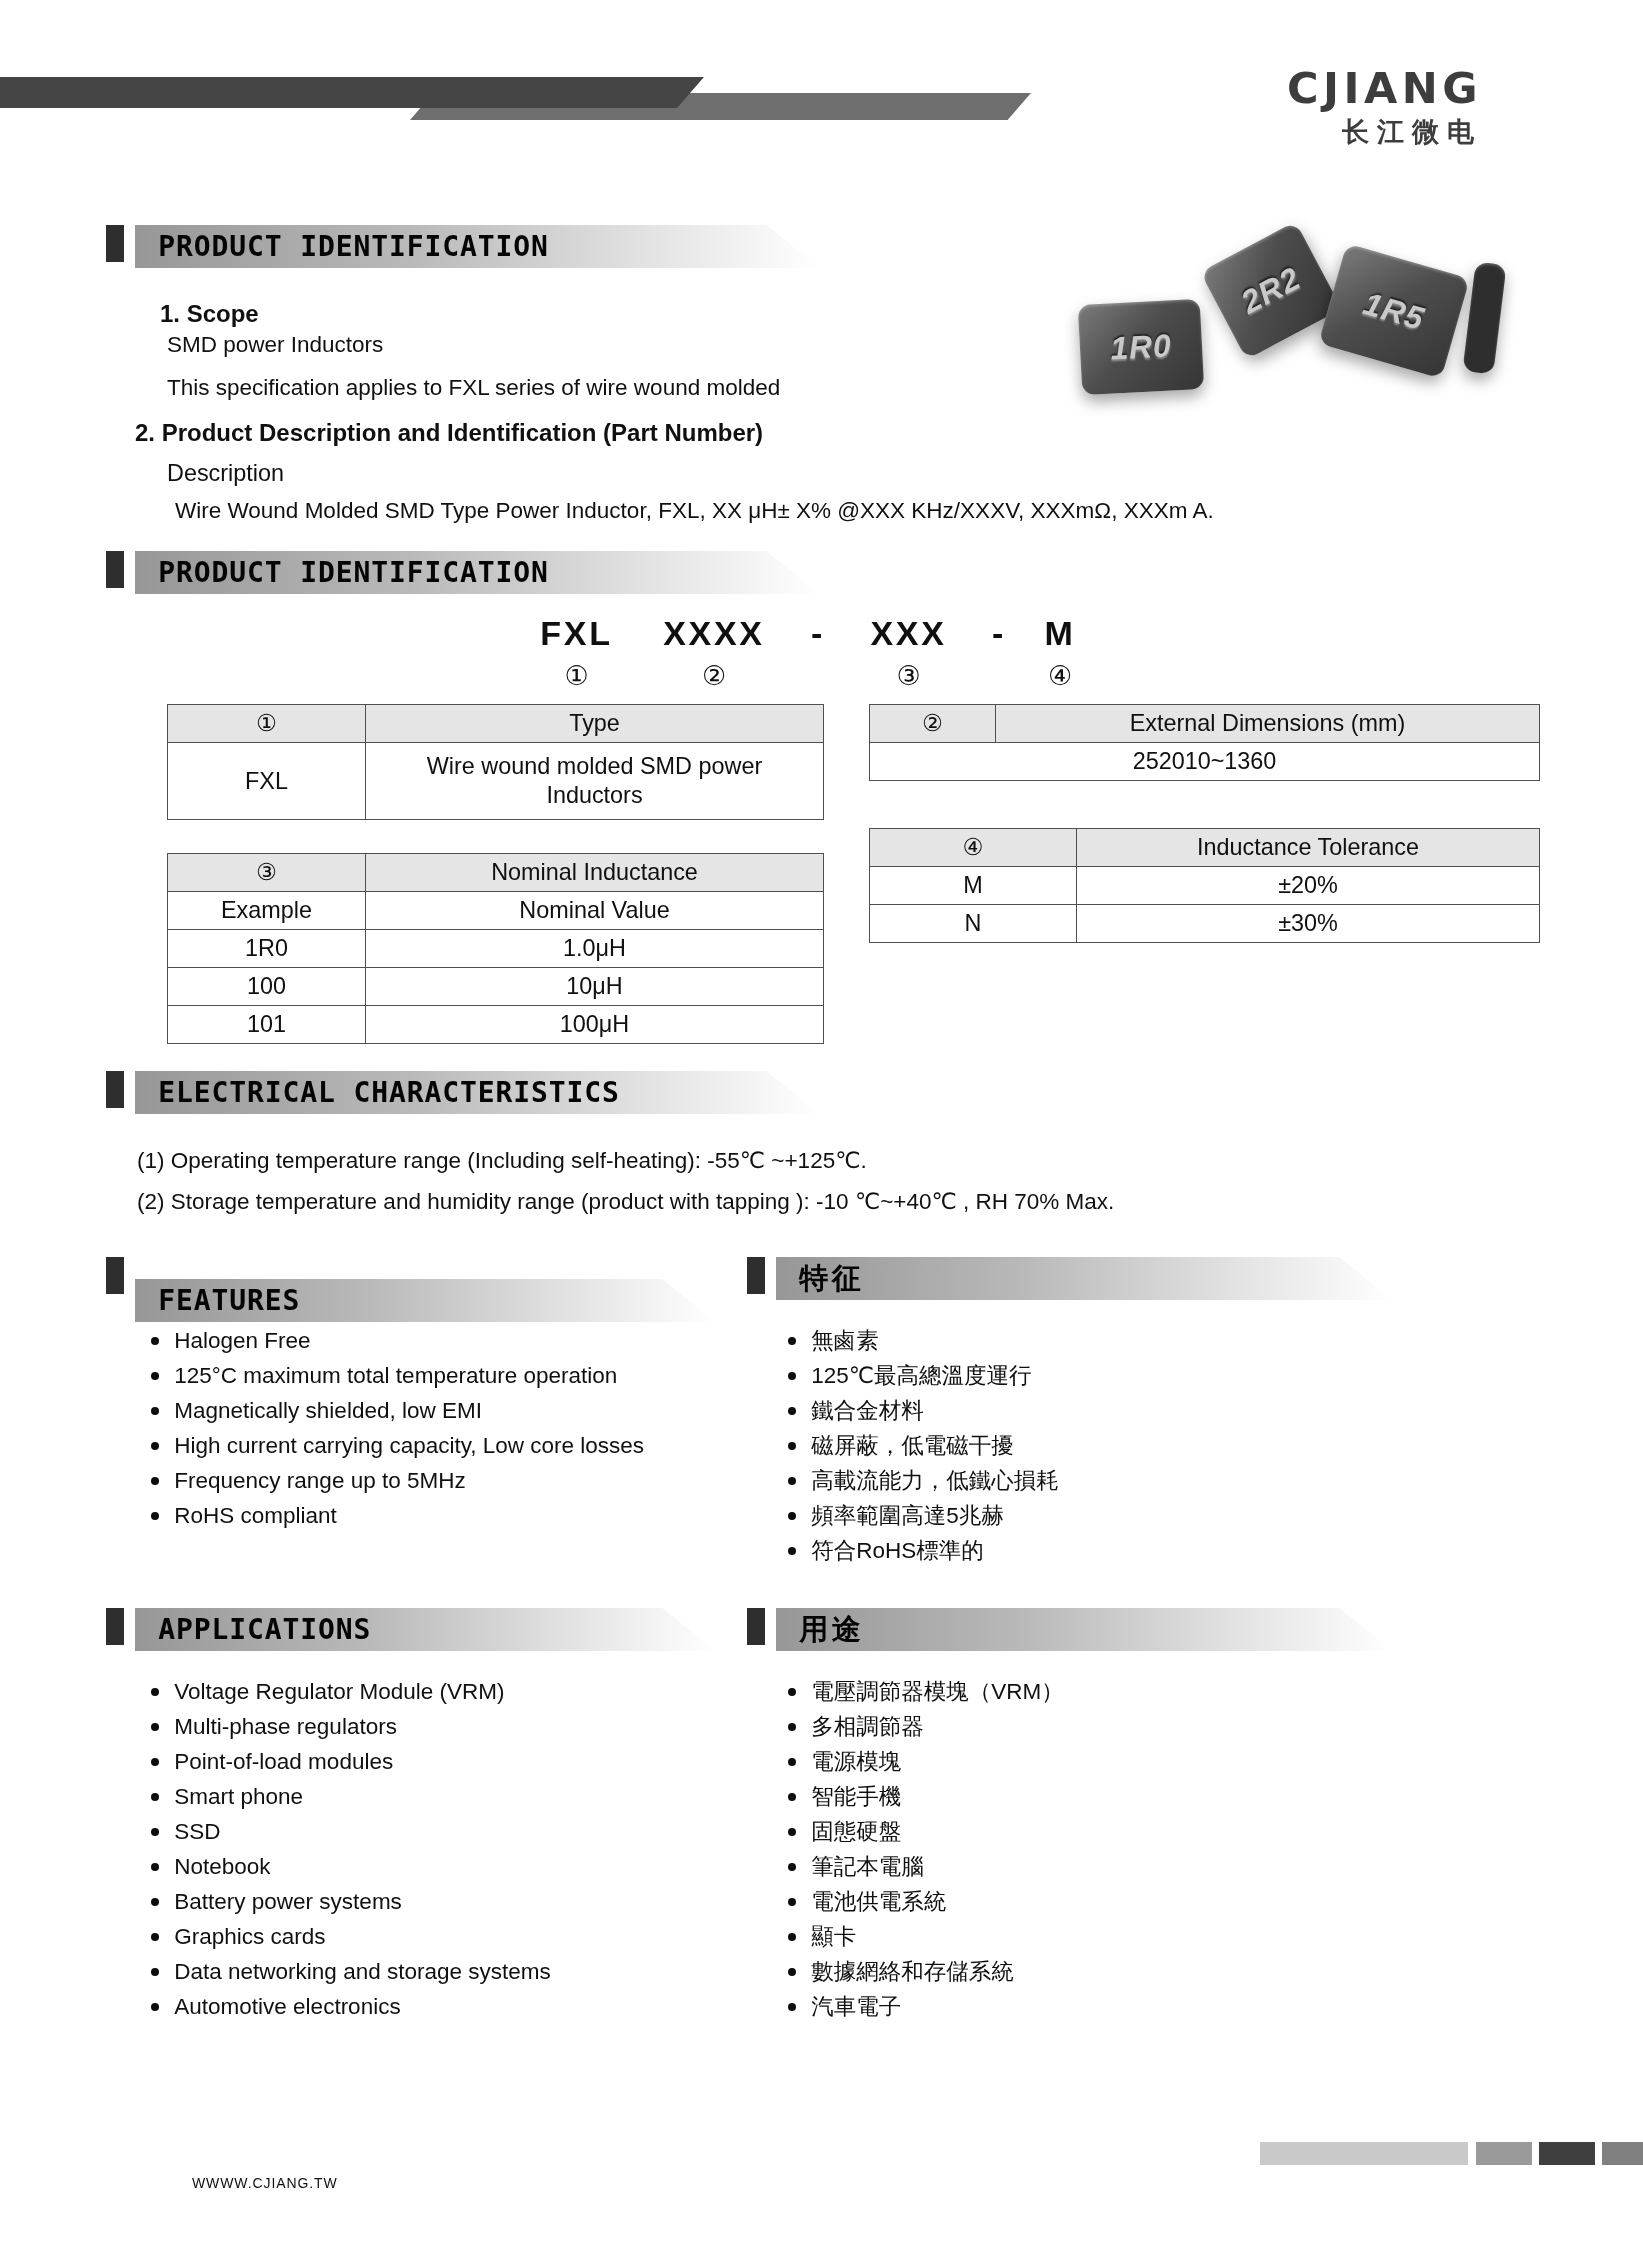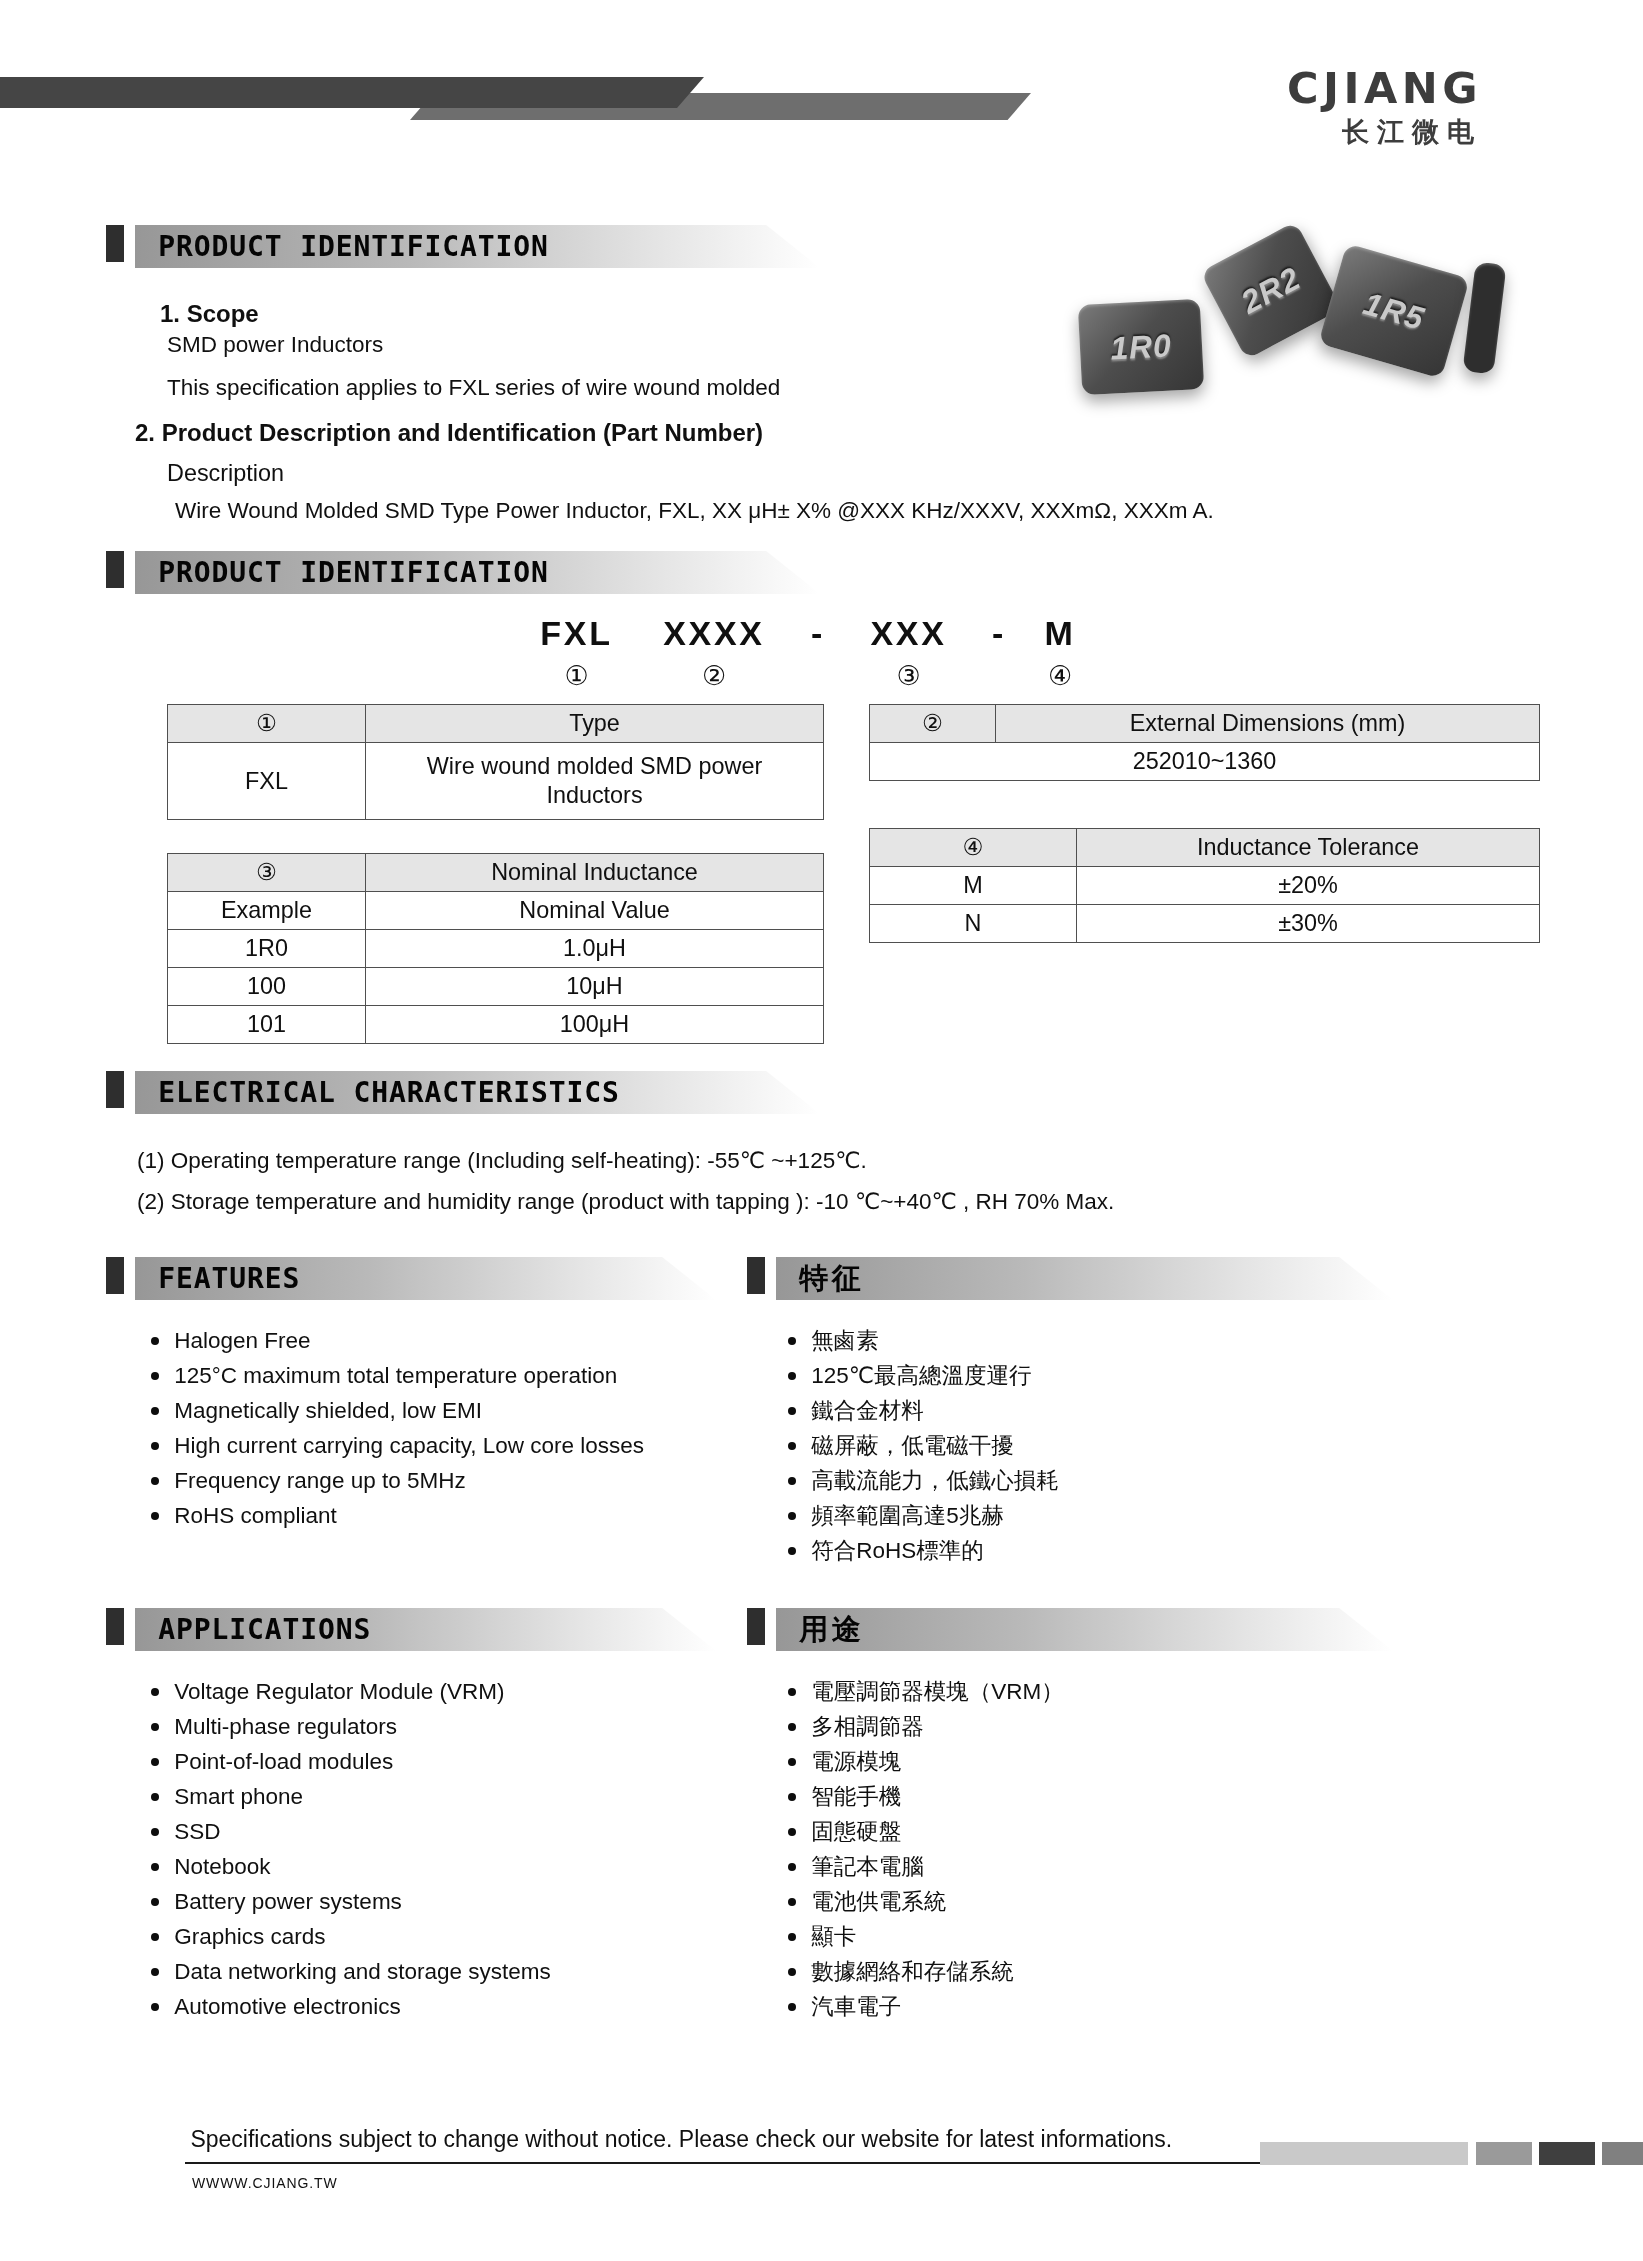--- a/index.html
+++ b/index.html
@@ -227,21 +227,21 @@
     </span>
   </div>
 
   <div class="elec">
     <div>(1) Operating temperature range (Including self-heating): -55℃ ~+125℃.</div>
     <div>(2) Storage temperature and humidity range (product with tapping ): -10 ℃~+40℃ , RH 70% Max.</div>
   </div>
 
   <div class="sec" style="left:106px;top:1257px;">
     <span class="sq"></span>
-    <span class="ban" style="width:558px;">
+    <span class="ban" style="width:558px;margin-top:22px;">
       <span class="t-en">FEATURES</span>
     </span>
   </div>
   <div class="sec" style="left:747px;top:1257px;">
     <span class="sq"></span>
     <span class="ban" style="width:594px;">
       <span class="t-zh">特征</span>
     </span>
   </div>
 
@@ -393,21 +393,20 @@
     <div class="li">
         <span class="dot"></span>
         <span>數據網絡和存儲系統</span>
       </div>
     <div class="li">
         <span class="dot"></span>
         <span>汽車電子</span>
       </div>
   </div>
 
-  <div class="fnote">Specifications subject to change without notice. Please check our website for latest informations.</div>
   <div class="fsite">WWWW.CJIANG.TW</div>
   <div class="fdeco">
     <span class="d1"></span>
     <span class="d2"></span>
     <span class="d3"></span>
     <span class="d4"></span>
   </div>
 
 </div>
 

